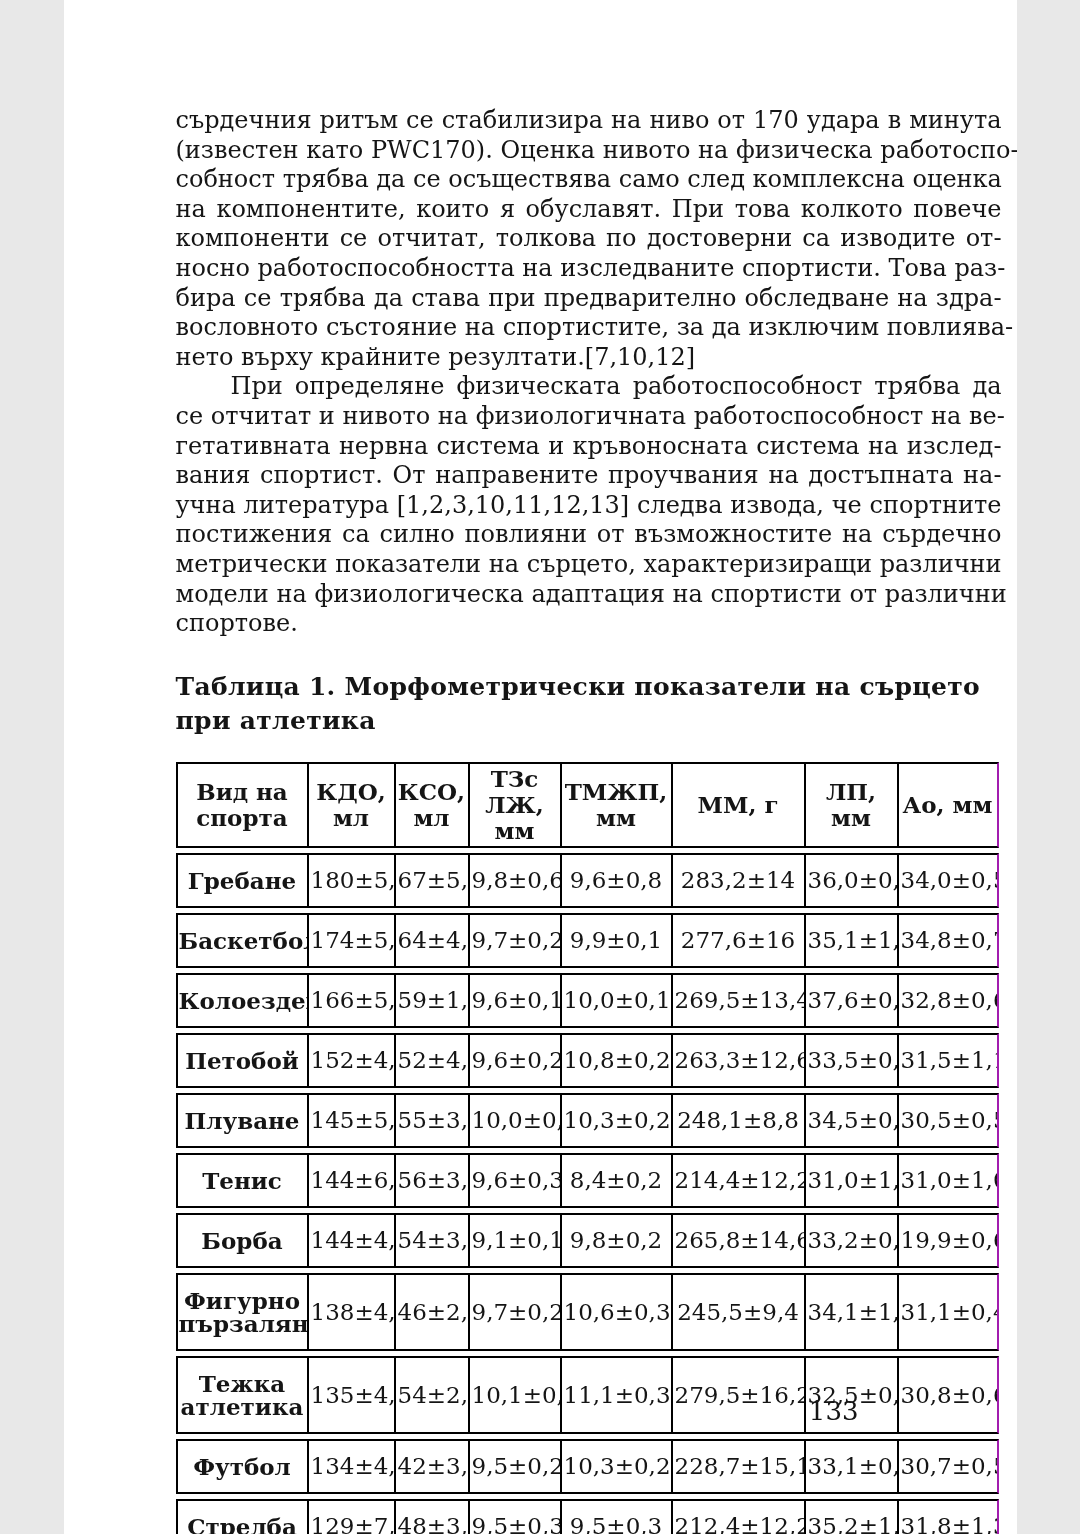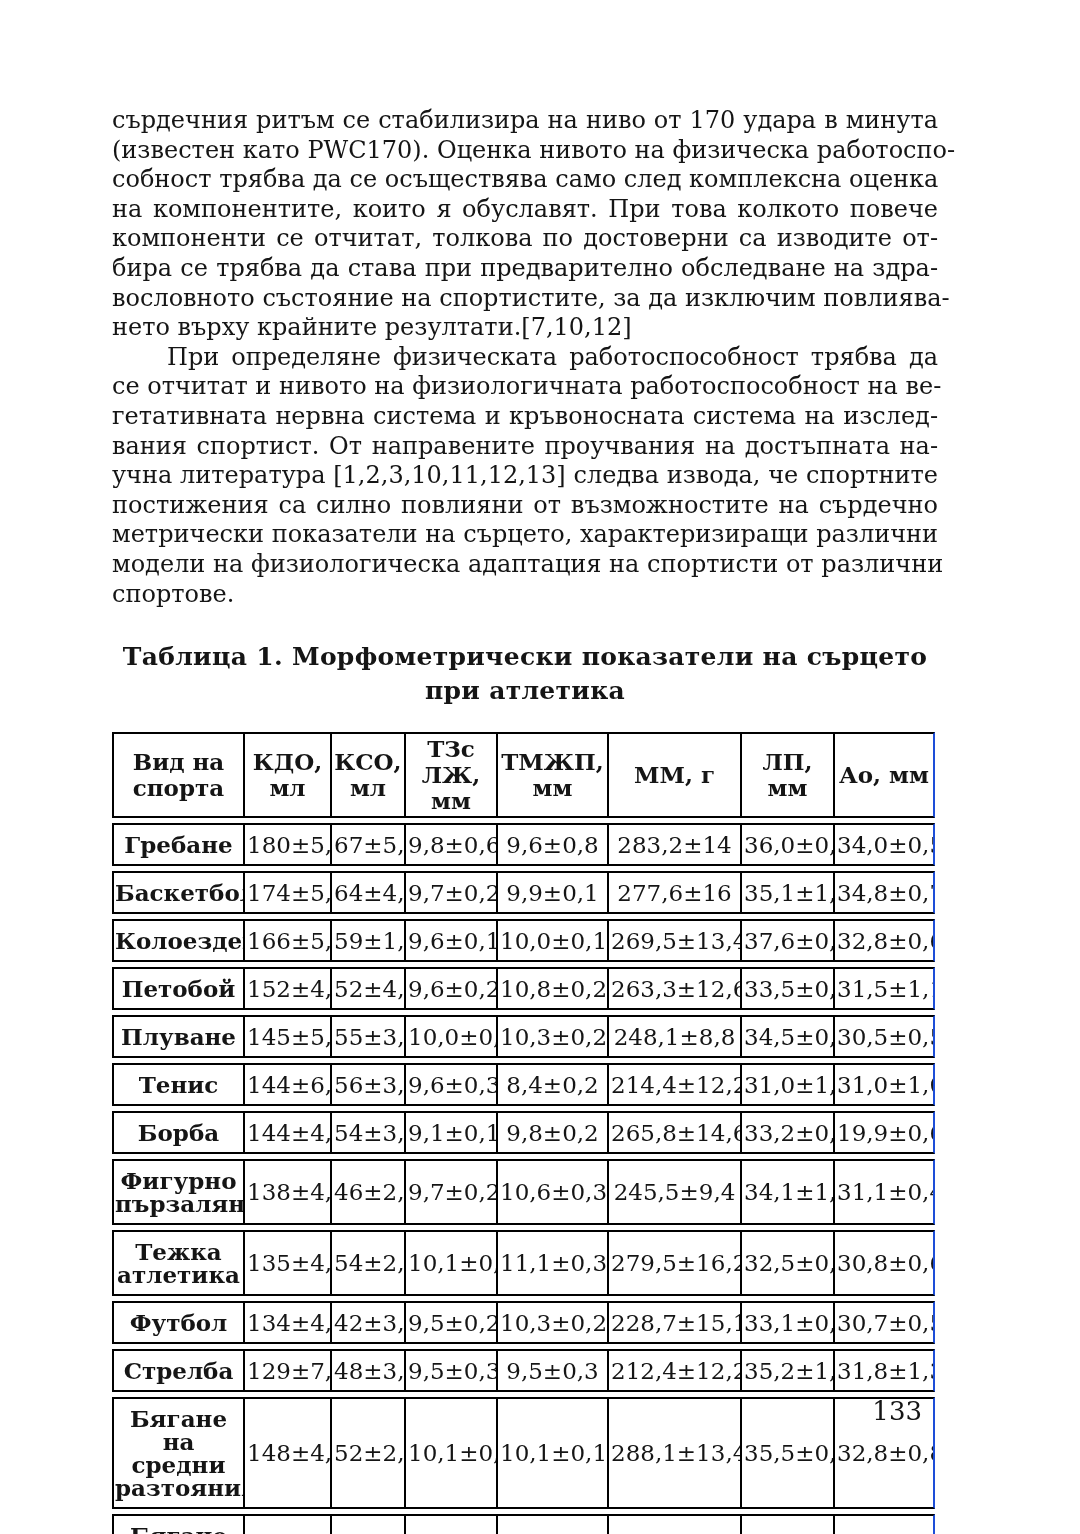--- a/index.html
+++ b/index.html
@@ -1,18 +1,18 @@
 <!DOCTYPE html>
 <html><head>
 <meta charset="utf-8">
 <style>
   html,body { margin:0; padding:0; background:#e8e8e8; }
   .page {
     position:relative;
-    width:1080px; height:1534px;
+    width:953px; height:1534px;
     background:#ffffff;
     font-family:"DejaVu Serif", serif;
     color:#151515;
     margin:0 auto;
     overflow:hidden;
   }
   .content {
     position:absolute;
     left:112px; top:106px;
     width:826px;
@@ -24,21 +24,21 @@
     text-align:justify;
     text-align-last:justify;
     white-space:nowrap;
     overflow:visible;
   }
   .para .line.last-line { text-align-last:left; }
   .para .line.indent-line { text-indent:55px; }
 
   .caption {
     margin-top:31px;
-    text-align:center;
+    text-align:left;
     font-weight:bold;
     font-size:25px;
     line-height:34px;
     letter-spacing:0.3px;
   }
 
   table.morpho {
     margin-top:19px;
     border-collapse:separate;
     border-spacing:0 5px;
@@ -48,35 +48,35 @@
   table.morpho th, table.morpho td {
     border-top:2px solid #000;
     border-bottom:2px solid #000;
     border-left:2px solid #000;
     padding:3px 2px;
     text-align:center;
     vertical-align:middle;
     overflow:hidden;
   }
   table.morpho th:last-child, table.morpho td:last-child {
-    border-right:2px solid #1d4ed8;
+    border-right:2px solid #a21caf;
   }
   table.morpho th {
     font-size:23px;
     font-weight:bold;
     line-height:26px;
     white-space:pre-line;
     padding:2px 0;
   }
   table.morpho td { font-size:23px; line-height:24px; }
   table.morpho td.sport {
     font-weight:bold;
     white-space:pre-line;
     line-height:23px;
-    padding:8px 1px;
+    padding:14px 1px;
   }
   col.c0{width:131px} col.c1{width:87px} col.c2{width:74px} col.c3{width:92px}
   col.c4{width:111px} col.c5{width:133px} col.c6{width:93px} col.c7{width:102px}
 
   .pagenum {
     position:absolute;
     right:158px; top:1396px;
     font-size:26px;
   }
 </style>
@@ -85,20 +85,21 @@
 
 <div class="page">
   <div class="content">
 
     <div class="para">
         <div class="line">сърдечния ритъм се стабилизира на ниво от 170 удара в минута</div>
         <div class="line">(известен като PWC170). Оценка нивото на физическа работоспо-</div>
         <div class="line">собност трябва да се осъществява само след комплексна оценка</div>
         <div class="line">на компонентите, които я обуславят. При това колкото повече</div>
         <div class="line">компоненти се отчитат, толкова по достоверни са изводите от-</div>
+        <div class="line">носно работоспособността на изследваните спортисти. Това раз-</div>
         <div class="line">бира се трябва да става при предварително обследване на здра-</div>
         <div class="line">вословното състояние на спортистите, за да изключим повлиява-</div>
         <div class="line last-line">нето върху крайните резултати.[7,10,12]</div>
       </div>
     <div class="para">
         <div class="line indent-line">При определяне физическата работоспособност трябва да</div>
         <div class="line">се отчитат и нивото на физиологичната работоспособност на ве-</div>
         <div class="line">гетативната нервна система и кръвоносната система на изслед-</div>
         <div class="line">вания спортист. От направените проучвания на достъпната на-</div>
         <div class="line">учна литература [1,2,3,10,11,12,13] следва извода, че спортните</div>

